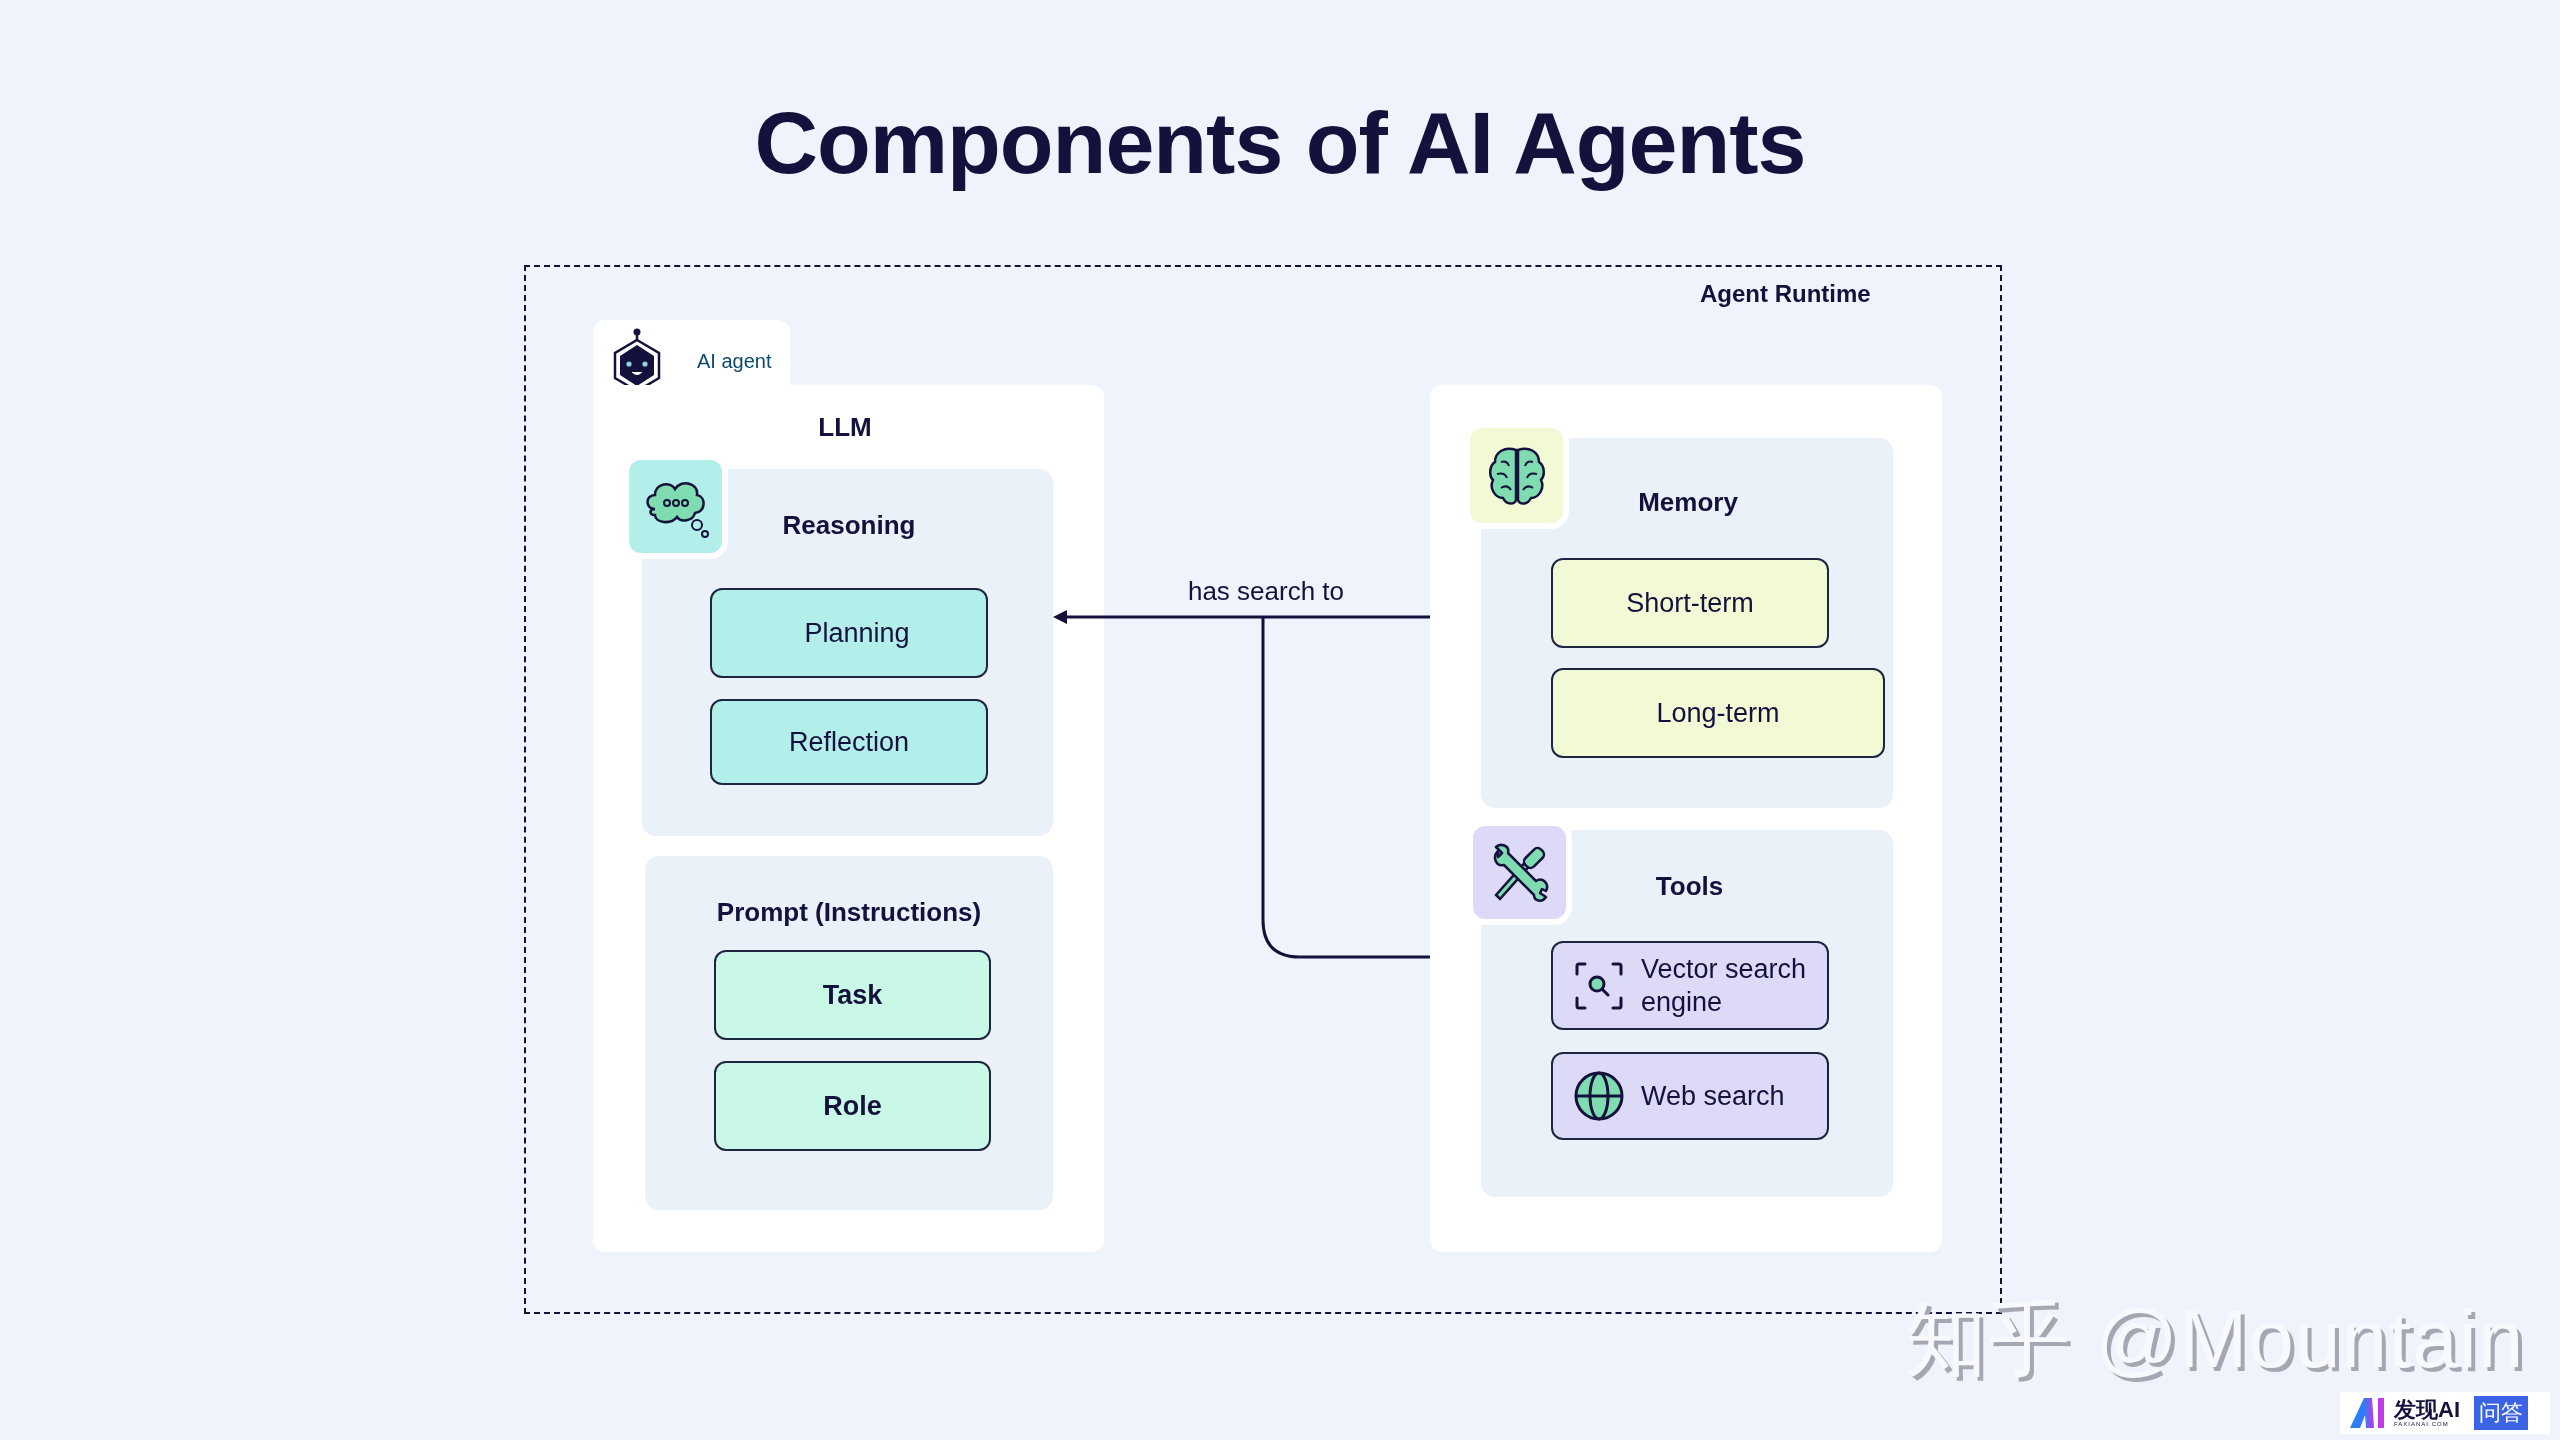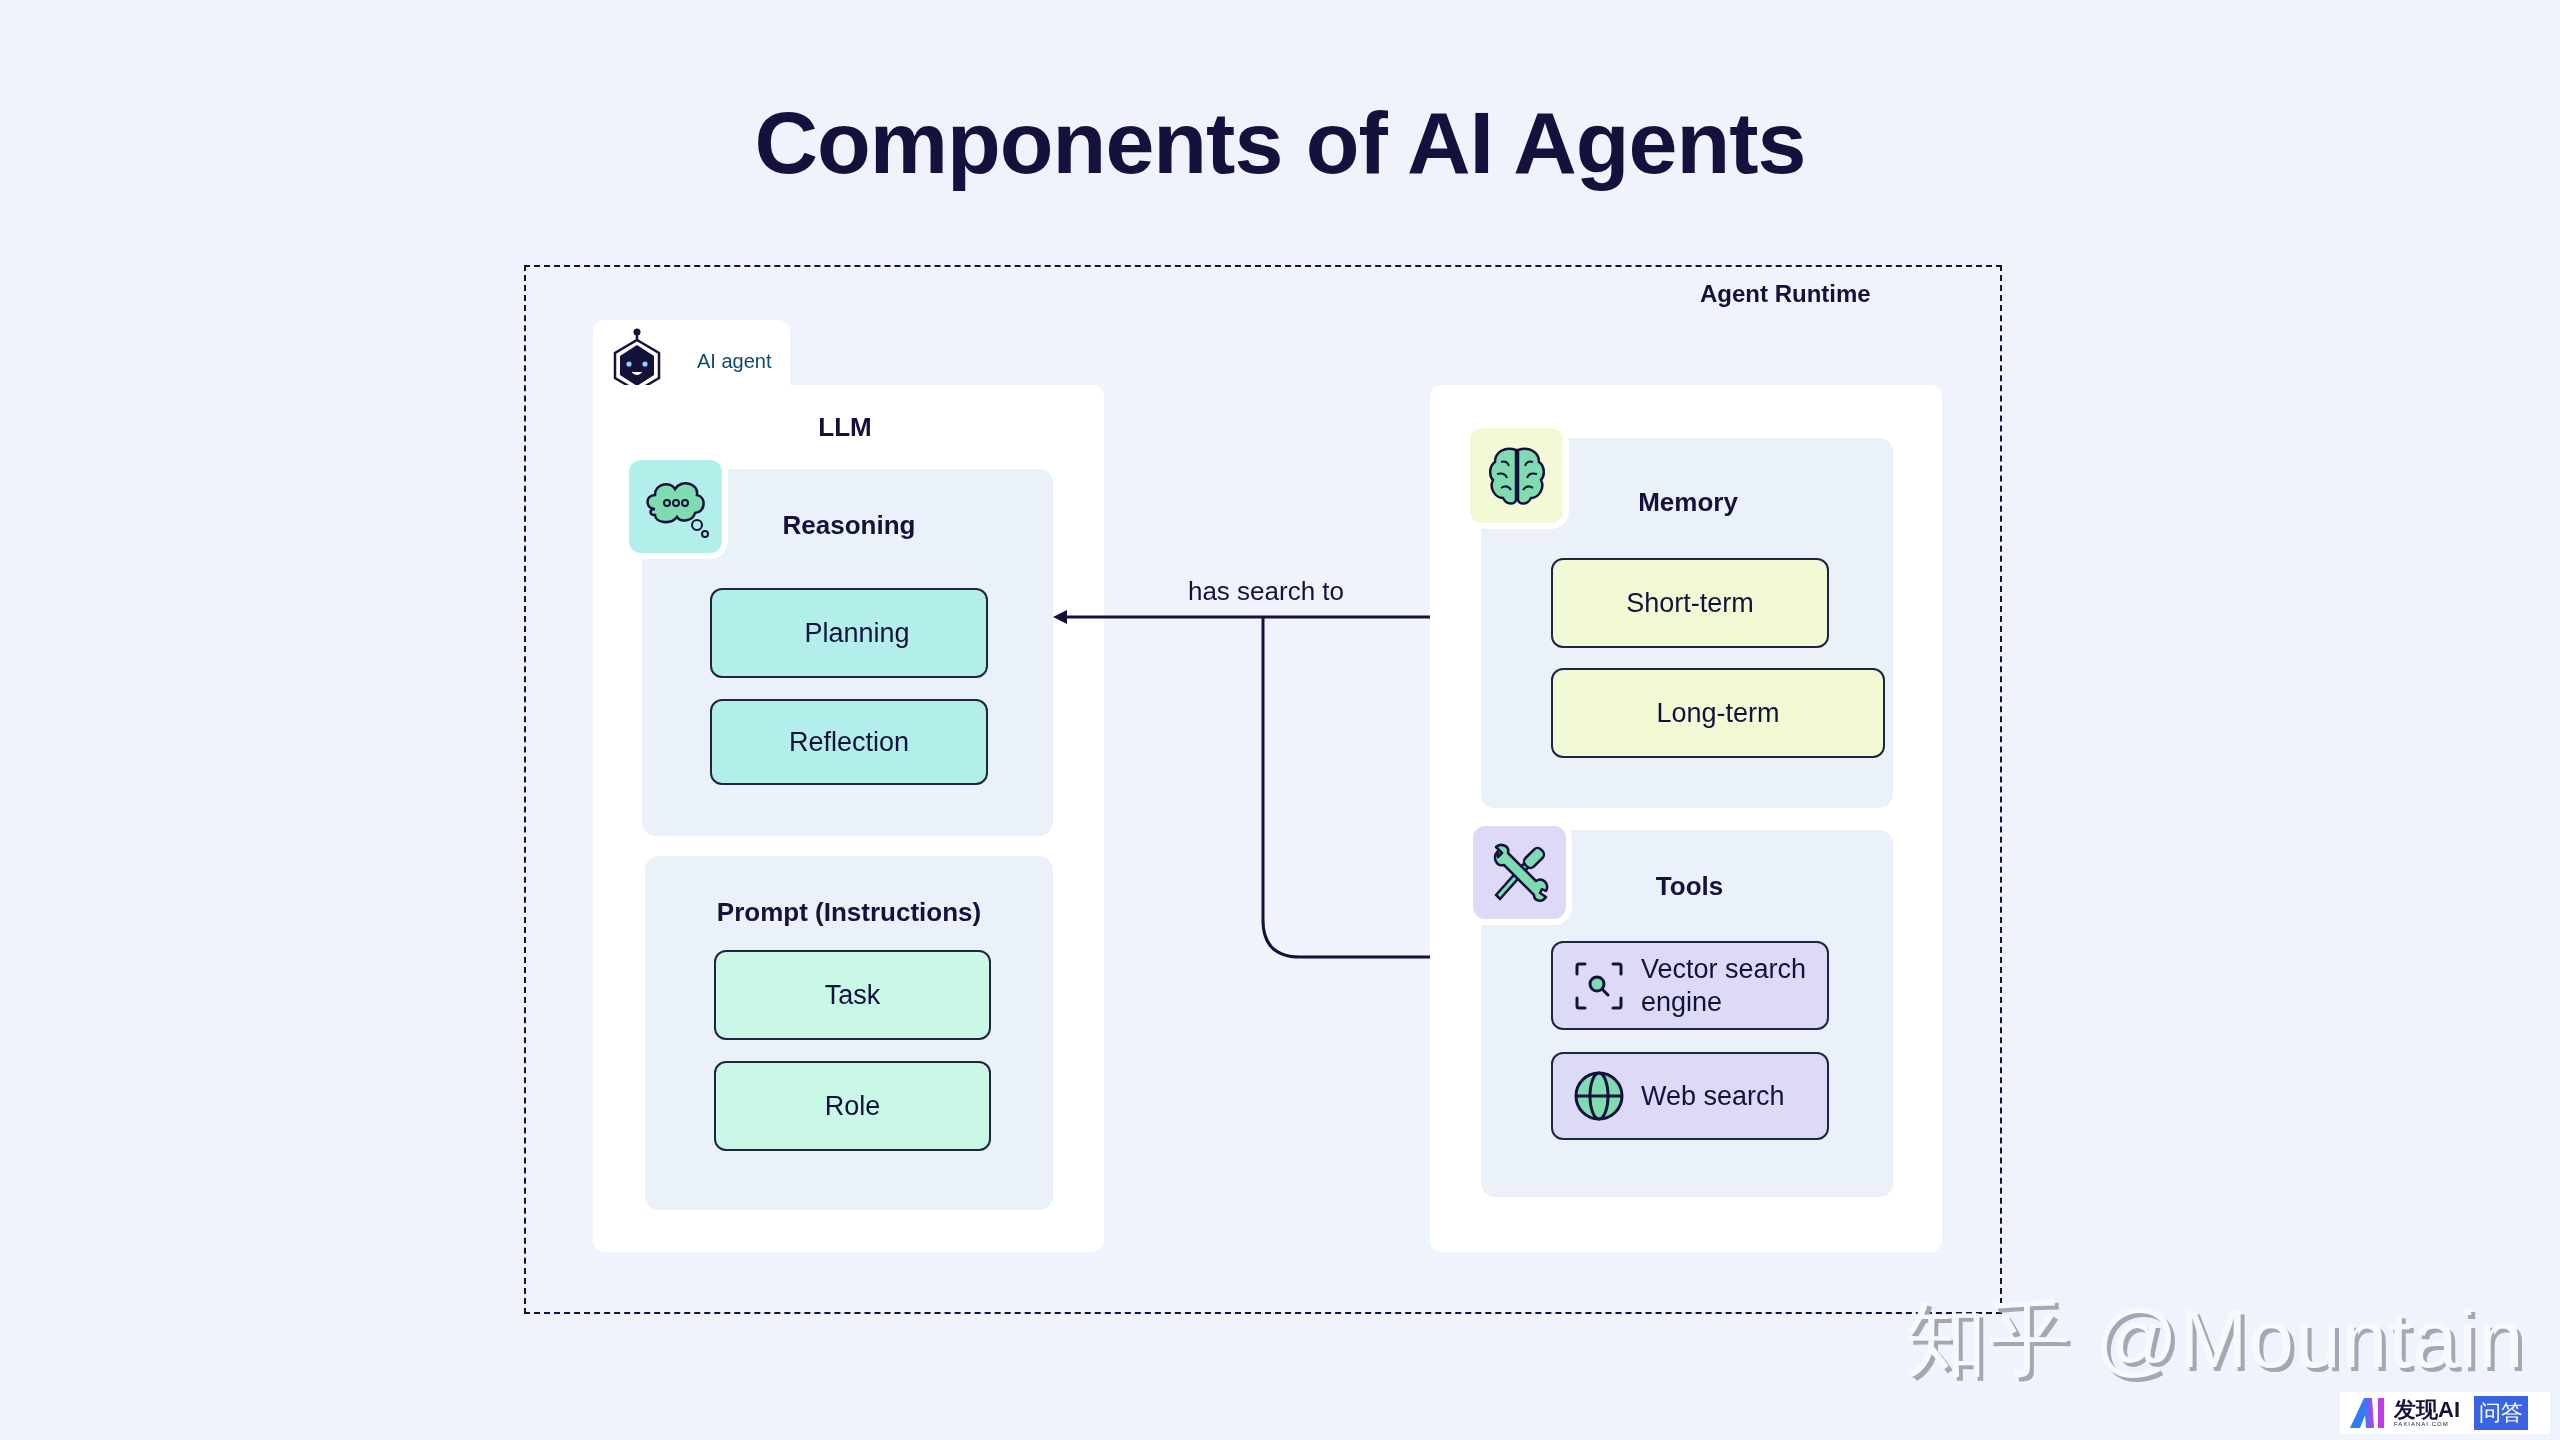--- a/index.html
+++ b/index.html
@@ -31,21 +31,21 @@
   .llm-panel { left:593px; top:385px; width:511px; height:867px; border-top-left-radius:0; }
   .right-panel { left:1430px; top:385px; width:512px; height:867px; }
   .group { background:#eaf1f8; border-radius:14px; }
   .heading { font-size:26px; font-weight:700; text-align:center; }
   .item {
     border:2px solid #1d2540; border-radius:12px; box-sizing:border-box;
     display:flex; align-items:center; justify-content:center;
     font-size:27px; color:#14123d;
   }
   .teal { background:#b2eeea; }
-  .mint { background:#c9f8e6; }
+  .mint { background:#c9f8e6;font-weight:bold; }
   .lime { background:#f1fad5; }
   .lav  { background:#dcdaf7; justify-content:flex-start; padding-left:20px; }
   .tile {
     border-radius:12px; display:flex; align-items:center; justify-content:center;
     box-shadow:0 0 0 6px #ffffff;
   }
   .label-line { font-size:26px; color:#14123d; }
   .watermark {
     left:1905px; top:1285px; font-size:82px; color:#f7f9fd;
     text-shadow:4px 4px 0 #a5a8b2; letter-spacing:1px;

